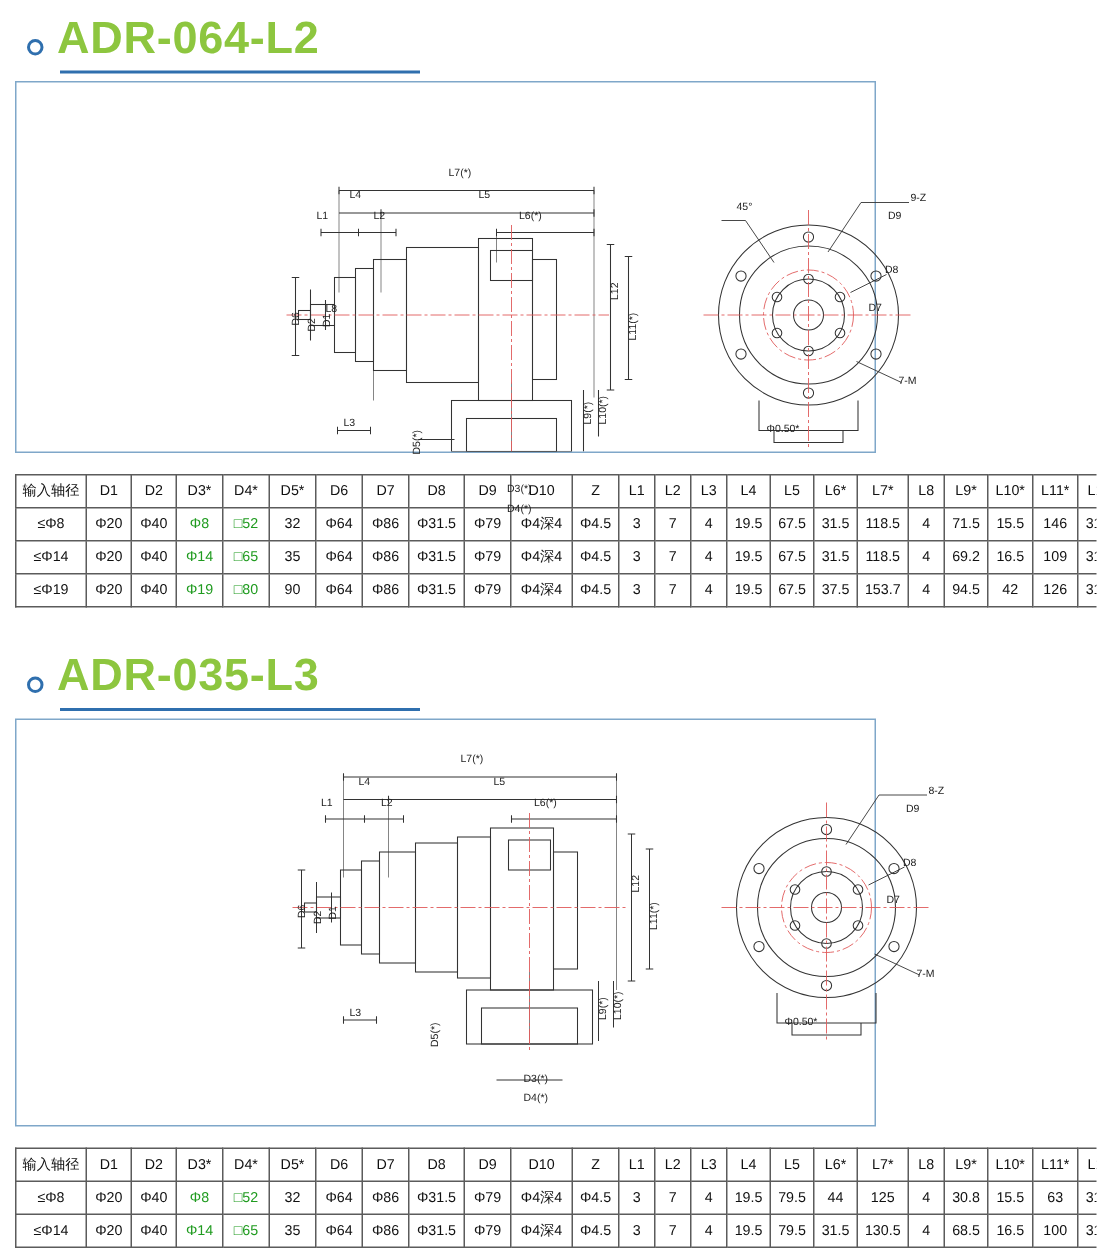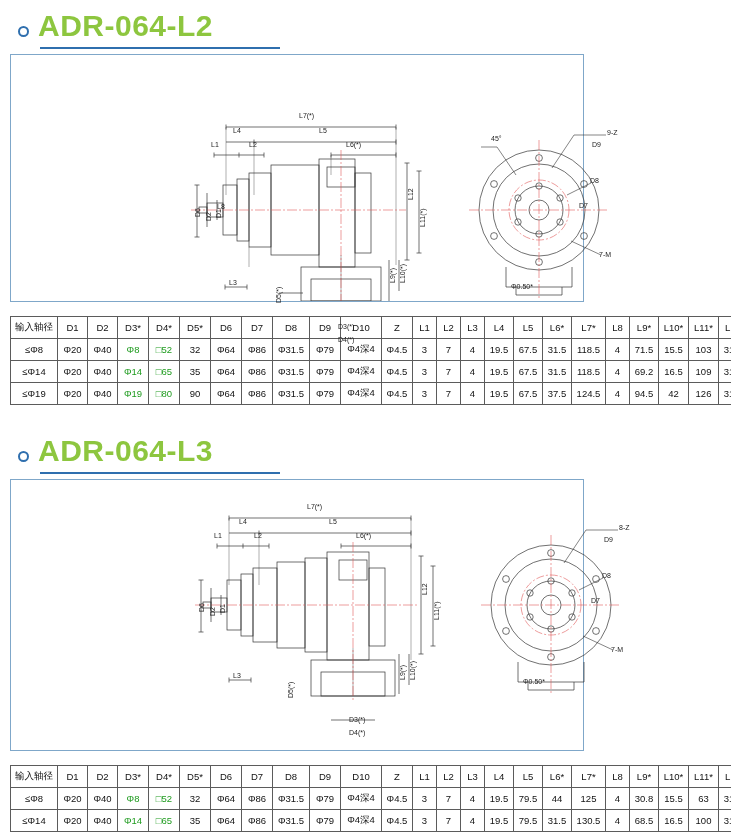--- a/index.html
+++ b/index.html
@@ -282,21 +282,21 @@
         <td>3</td>
         <td>7</td>
         <td>4</td>
         <td>19.5</td>
         <td>67.5</td>
         <td>31.5</td>
         <td>118.5</td>
         <td>4</td>
         <td>71.5</td>
         <td>15.5</td>
-        <td>103</td>
+        <td>146</td>
         <td>31.5</td>
 
       </tr>
       <tr>
         <td>≤Φ14</td>
         <td>Φ20</td>
         <td>Φ40</td>
         <td class="hl">Φ14</td>
         <td class="hl">□65</td>
         <td>35</td>
@@ -332,36 +332,36 @@
         <td>Φ31.5</td>
         <td>Φ79</td>
         <td>Φ4深4</td>
         <td>Φ4.5</td>
         <td>3</td>
         <td>7</td>
         <td>4</td>
         <td>19.5</td>
         <td>67.5</td>
         <td>37.5</td>
-        <td>124.5</td>
+        <td>153.7</td>
         <td>4</td>
         <td>94.5</td>
         <td>42</td>
         <td>126</td>
         <td>31.5</td>
 
       </tr>
     </tbody>
   </table>
 
   <div class="sp"></div>
 
   <div class="sec-title">
     <span class="dot"></span>
-    <span class="txt">ADR-064-L3</span>
+    <span class="txt">ADR-035-L3</span>
     <span class="rule"></span>
   </div>
 
   <div class="frame l3">
     <div class="dwg">
       <svg width="711" height="270" viewBox="0 0 711 270">
         <g stroke="#333" fill="none" stroke-width="0.7">
           <line x1="218" y1="38" x2="400" y2="38"></line>
           <path d="M218 35.5 L218 40.5 M400 35.5 L400 40.5"></path>
           <line x1="248" y1="53" x2="400" y2="53"></line>

